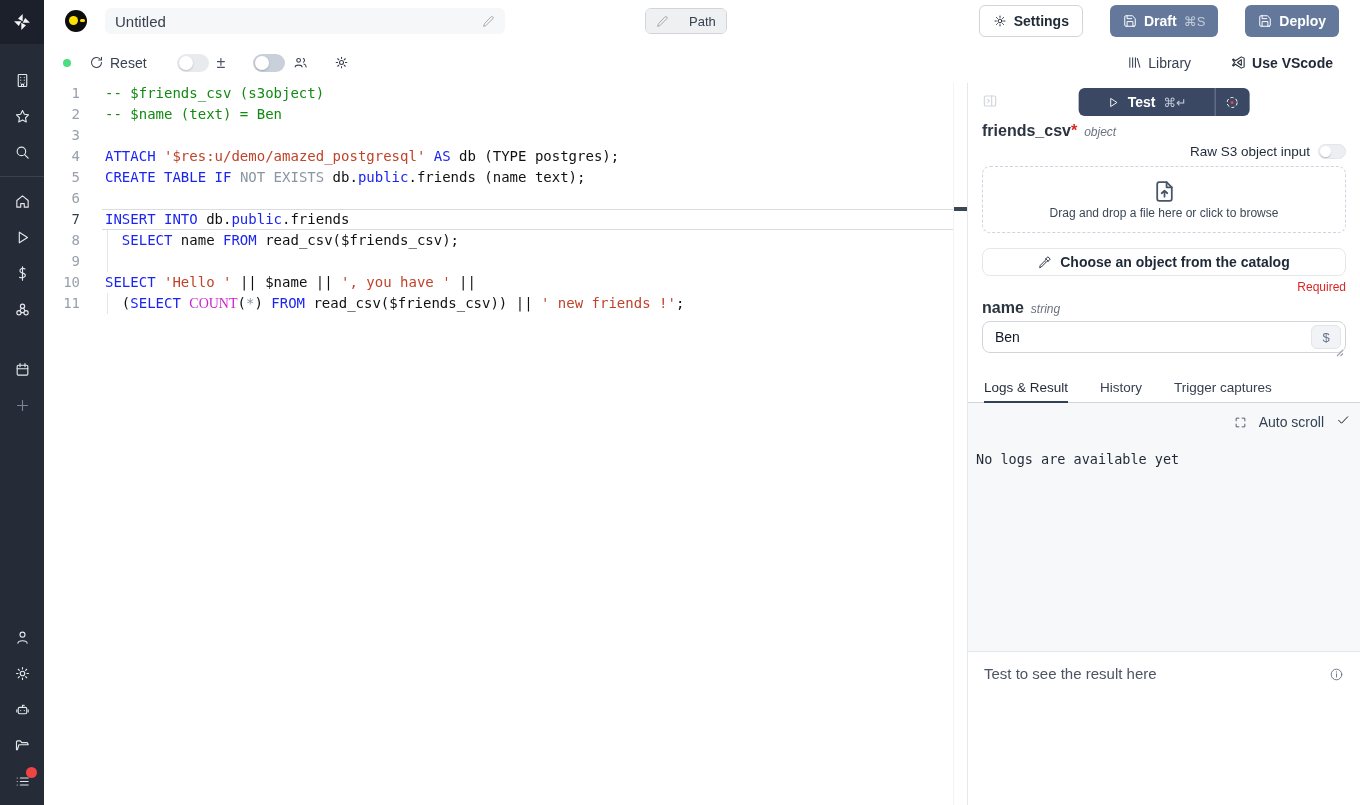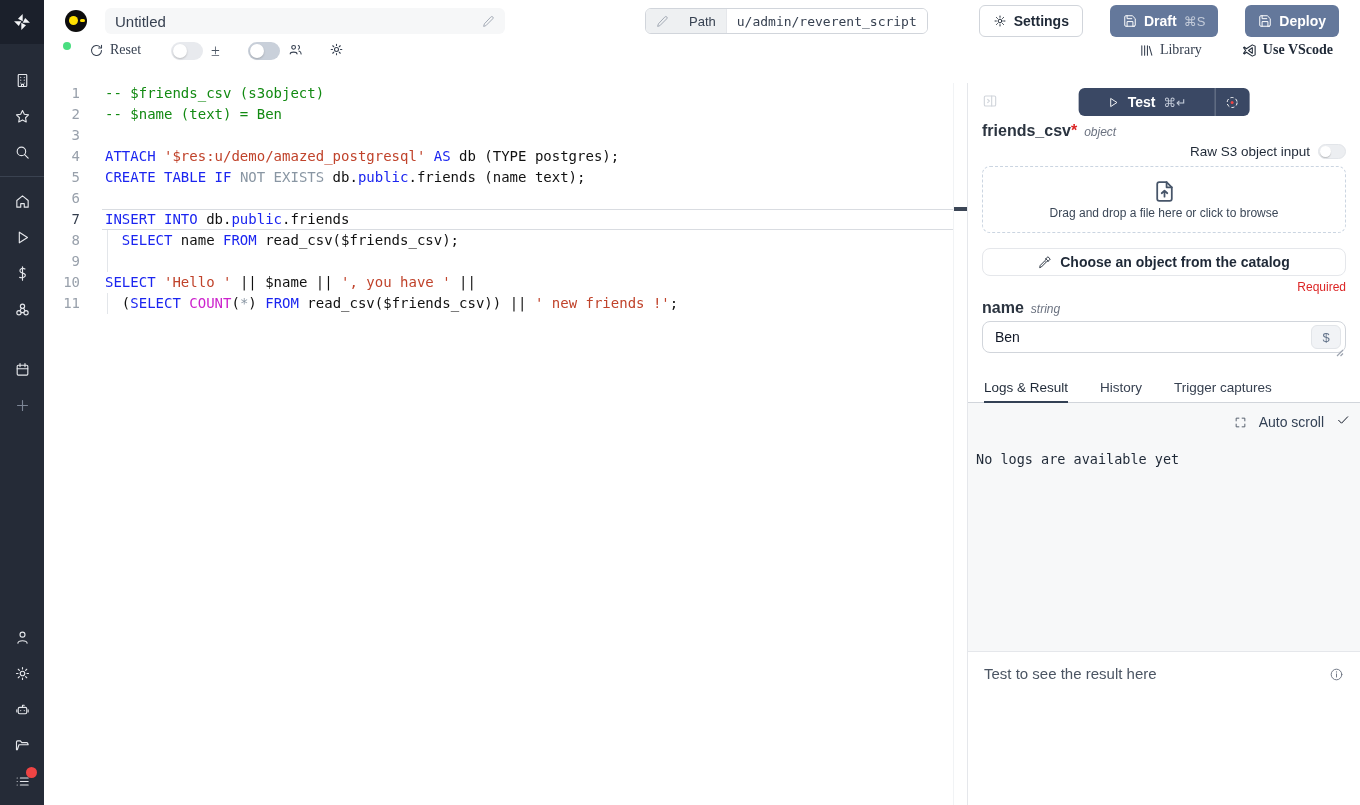--- a/index.html
+++ b/index.html
@@ -34,21 +34,21 @@
   .path-value { background:#fff; height:100%; display:flex; align-items:center; padding:0 10px; font-family:"DejaVu Sans Mono", monospace; font-size:13px; color:#374151; border-left:1px solid #e5e7eb; }
   .spacer { flex:1; }
   .btn { display:flex; align-items:center; gap:7px; height:32px; border-radius:6px; font-size:14px; font-weight:600; cursor:pointer; padding:0 13px;margin-left:36px; }
   .btn svg { width:14px; height:14px; stroke:currentColor; fill:none; stroke-width:1.7; stroke-linecap:round; stroke-linejoin:round; }
   .btn-white { background:#fff; border:1px solid #d1d5db; color:#1f2937; }
   .btn-slate { background:#64789b; color:#fff; border:none; }
   .btn-slate .kbd { font-weight:500; font-size:13px; color:#c3cbd9; }
   .btn + .btn { margin-left:27px; }
 
   
-  .toolbar { height:41px; display:flex; align-items:flex-start; padding:0 27px 0 19px; flex:none;font-family:Liberation Serif, serif; }
+  .toolbar { height:41px; display:flex; align-items:center; padding:0 27px 0 19px; flex:none; }
   .status-dot { width:8px; height:8px; border-radius:50%; background:#4ade80; flex:none; }
   .tb-item { display:flex; align-items:center; gap:6px; color:#374151; font-size:14px; font-weight:500; cursor:pointer; }
   .tb-item svg { width:15px; height:15px; stroke:currentColor; fill:none; stroke-width:1.7; stroke-linecap:round; stroke-linejoin:round; }
   .toggle { width:32px; height:18px; border-radius:10px; position:relative; cursor:pointer; flex:none; }
   .toggle .knob { position:absolute; left:2px; top:2px; width:14px; height:14px; border-radius:50%; background:#fff; box-shadow:0 1px 2px rgba(0,0,0,.2); }
   .tgl-light { background:#e8eaee; }
   .tgl-mid { background:#c9d0da; }
   .diff-sym { font-size:16px; color:#4b5563; cursor:pointer; }
 
   
@@ -56,21 +56,21 @@
 
   
   .editor { flex:1; position:relative; background:#fff; overflow:hidden; font-family:"DejaVu Sans Mono", monospace; font-size:14px; }
   .code-row { display:flex; height:21px; line-height:21px; position:relative; white-space:pre; }
   .code-row .ln { width:36px; text-align:right; color:#98a0ab; flex:none; user-select:none; }
   .code-row.active .ln { color:#333d4d; }
   .code-row .code { padding-left:25px; position:relative; color:#111; }
   .code-row.active::after { content:''; position:absolute; left:58px; right:14px; top:0; bottom:0; border-top:1px solid #d9dce1; border-bottom:1px solid #d9dce1; pointer-events:none; }
   .guide { position:absolute; left:63px; top:0; bottom:0; border-left:1px solid #e3e6ea; }
   .tok-kw { color:#1b25f0; } .tok-str { color:#c0432b; } .tok-comment { color:#128a12; }
-  .tok-fn { color:#cd23cd; } .tok-gray { color:#8996a3; } .tok-plain { color:#111111; }
+  .tok-fn { color:#cd23cd;font-family:Liberation Serif, serif; } .tok-gray { color:#8996a3; } .tok-plain { color:#111111; }
   .ov-ruler { position:absolute; top:0; right:0; width:14px; bottom:0; border-left:1px solid #f1f3f5; }
   .ov-mark { position:absolute; top:124px; left:0; width:14px; height:4px; background:#3c4656; }
 
   
   .rpanel { width:393px; flex:none; border-left:1px solid #e5e7eb; display:flex; flex-direction:column; min-height:0; background:#fff; }
   .rp-top { height:36px; position:relative; flex:none; }
   .collapse-ic { position:absolute; left:14px; top:10px; color:#d1d5db; cursor:pointer; display:flex; }
   .collapse-ic svg { width:16px; height:16px; stroke:currentColor; fill:none; stroke-width:1.7; stroke-linecap:round; stroke-linejoin:round; }
   .test-btn { position:absolute; left:50%; transform:translateX(-50%); top:5px; height:28px; background:#3a4864; border-radius:6px; display:flex; align-items:center; color:#fff; cursor:pointer; overflow:hidden; }
   .test-main { display:flex; align-items:center; gap:8px; padding:0 28px; }
@@ -245,21 +245,20 @@
       </div>
       <div class="path-group">
         <span class="path-label">
           <span class="pencil">
             <svg viewBox="0 0 24 24">
                 <path d="M16.5 3.5a2.4 2.4 0 0 1 3.4 3.4L7 19.8 3 21l1.2-4z"></path>
               </svg>
           </span>
           <span>Path</span>
         </span>
-        <span class="path-value">u/admin/reverent_script</span>
       </div>
       <div class="spacer"></div>
       <button class="btn btn-white">
         <svg viewBox="0 0 24 24">
             <circle cx="12" cy="12" r="3.2"></circle>
             <path d="M12 3.5v2.2M12 18.3v2.2M3.5 12h2.2M18.3 12h2.2M6 6l1.6 1.6M16.4 16.4 18 18M18 6l-1.6 1.6M7.6 16.4 6 18"></path>
           </svg>
         <span>Settings</span>
       </button>
       <button class="btn btn-slate">

